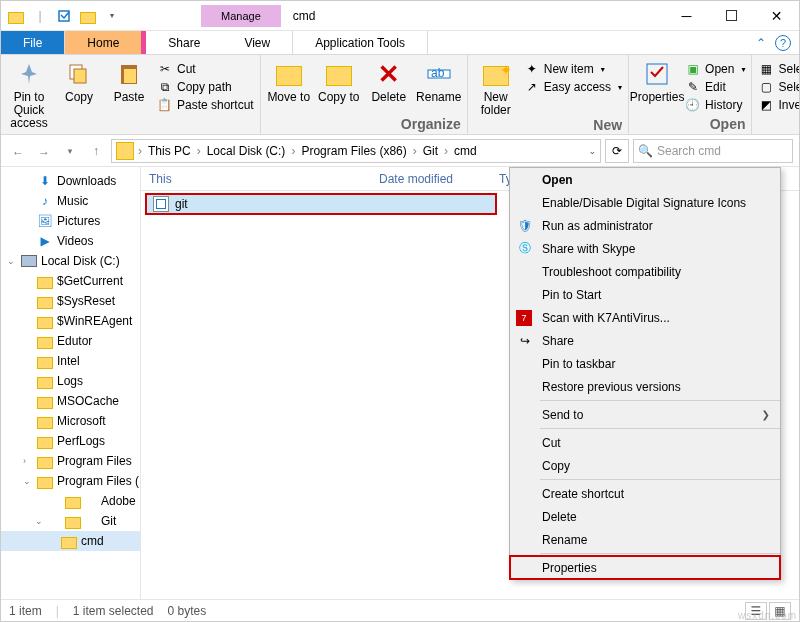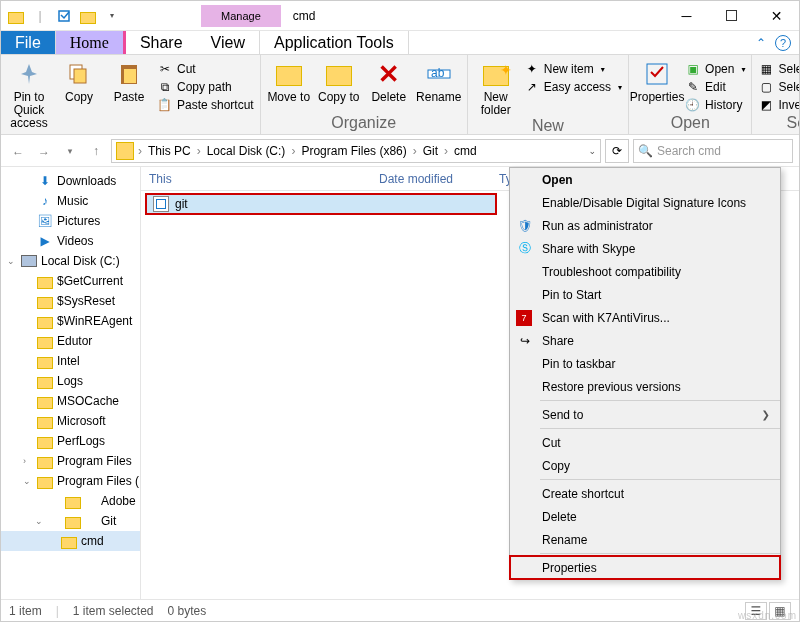--- a/index.html
+++ b/index.html
@@ -9,31 +9,31 @@
 .titlebar { height: 30px; display: flex; align-items: center; background: #fff; border-bottom: 1px solid #e5e5e5; }
 .titlebar .qat { display: flex; gap: 6px; padding-left: 6px; align-items: center; }
 .titlebar .qat-icon { width: 18px; height: 18px; display: flex; align-items: center; justify-content: center; }
 .titlebar .tab-manage { margin-left: 80px; display: flex; flex-direction: column; align-items: center; justify-content: center; background: #e6b3e6; height: 22px; padding: 0 20px; font-size: 11px; }
 .titlebar .winlabel { margin-left: 12px; font-size: 12px; }
 .win-controls { margin-left: auto; display: flex; }
 .win-btn { width: 45px; height: 30px; display: flex; align-items: center; justify-content: center; font-size: 14px; }
 
 
 .tabs { height: 24px; display: flex; align-items: stretch; border-bottom: 1px solid #dadada; }
-.tab { padding: 0 14px; display: flex; align-items: center; font-size: 16px; cursor: default; }
+.tab { padding: 0 22px; display: flex; align-items: center; font-size: 12px; cursor: default; }
 .tab.file { background: #1979ca; color: #fff; }
-.tab.active { background: #c4b5fd; border-left: 1px solid #dadada; border-right: 3px solid #ec4899; font-family: Liberation Serif, serif; }
+.tab.active { background: #fdba74; border-left: 1px solid #dadada; border-right: 5px solid #ec4899; }
 .tab.context { border-left: 1px solid #dadada; border-right: 1px solid #dadada; }
 .help-icon { margin-left: auto; width: 28px; display: flex; align-items: center; justify-content: center; color: #1979ca; }
 
 
 .ribbon { height: 80px; display: flex; border-bottom: 1px solid #dadada; background: #f3f3f3; }
 .ribbon-group { border-right: 1px solid #dadada; display: flex; flex-direction: column; padding: 2px 6px 0 6px; }
 .ribbon-group .controls { flex: 1; display: flex; align-items: flex-start; gap: 6px; }
-.ribbon-group .grouplabel { text-align: center; font-size: 16px; color: #666; padding-bottom: 2px; }
+.ribbon-group .grouplabel { text-align: right; font-size: 14px; color: #666; padding-bottom: 2px; font-weight: bold; }
 .big-btn { display: flex; flex-direction: column; align-items: center; justify-content: flex-start; width: 44px; padding-top: 2px; gap: 2px; font-size: 11px; text-align: center; line-height: 1.1; }
 .big-btn .icon32 { width: 30px; height: 30px; display: flex; align-items: center; justify-content: center; }
 .vstack { display: flex; flex-direction: column; gap: 2px; padding-top: 4px; }
 .small-btn { display: flex; align-items: center; gap: 4px; font-size: 11px; white-space: nowrap; }
 .small-btn .icon16 { width: 16px; height: 16px; display: flex; align-items: center; justify-content: center; }
 
 
 .addressbar { height: 32px; display: flex; align-items: center; padding: 0 6px; gap: 4px; border-bottom: 1px solid #e5e5e5; background: #fff; }
 .nav-btn { width: 22px; height: 22px; display: flex; align-items: center; justify-content: center; color: #777; }
 .breadcrumb { flex: 1; height: 24px; border: 1px solid #ccc; display: flex; align-items: center; padding: 0 4px; gap: 2px; overflow: hidden; white-space: nowrap; }

